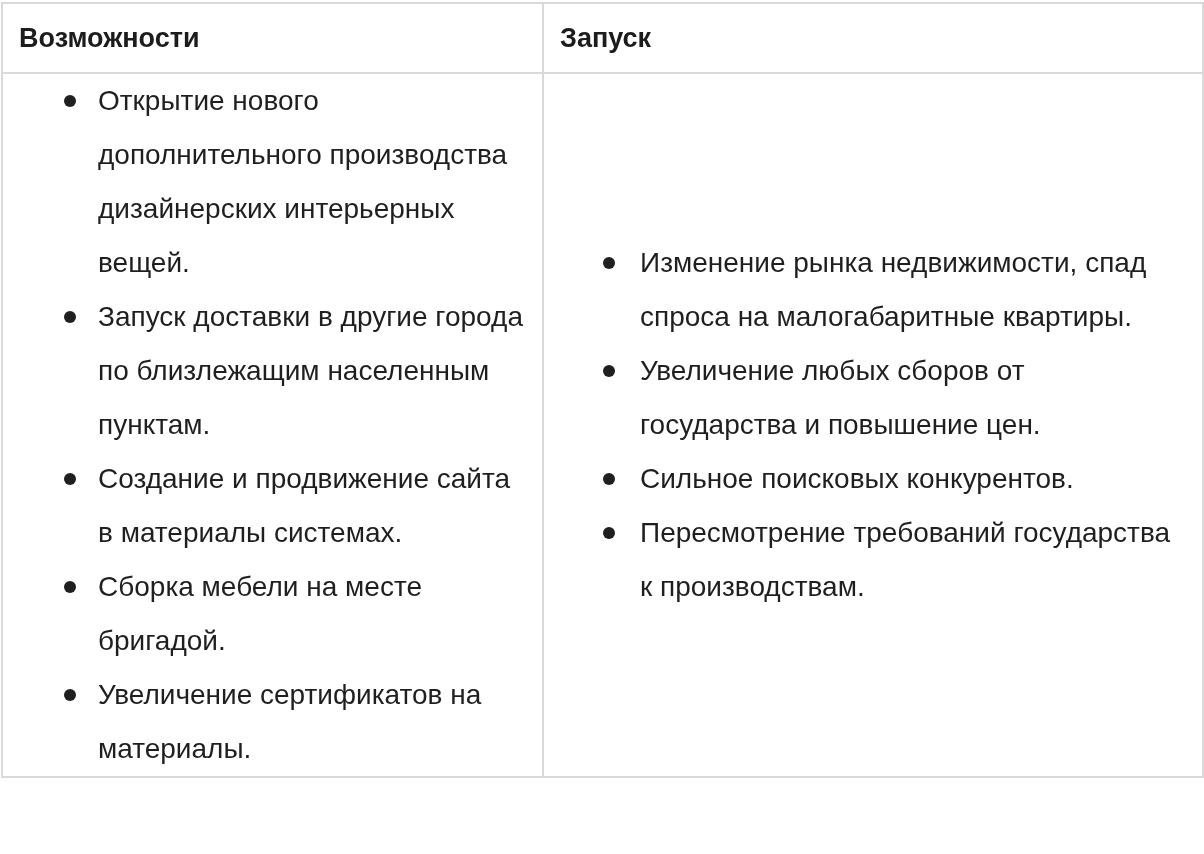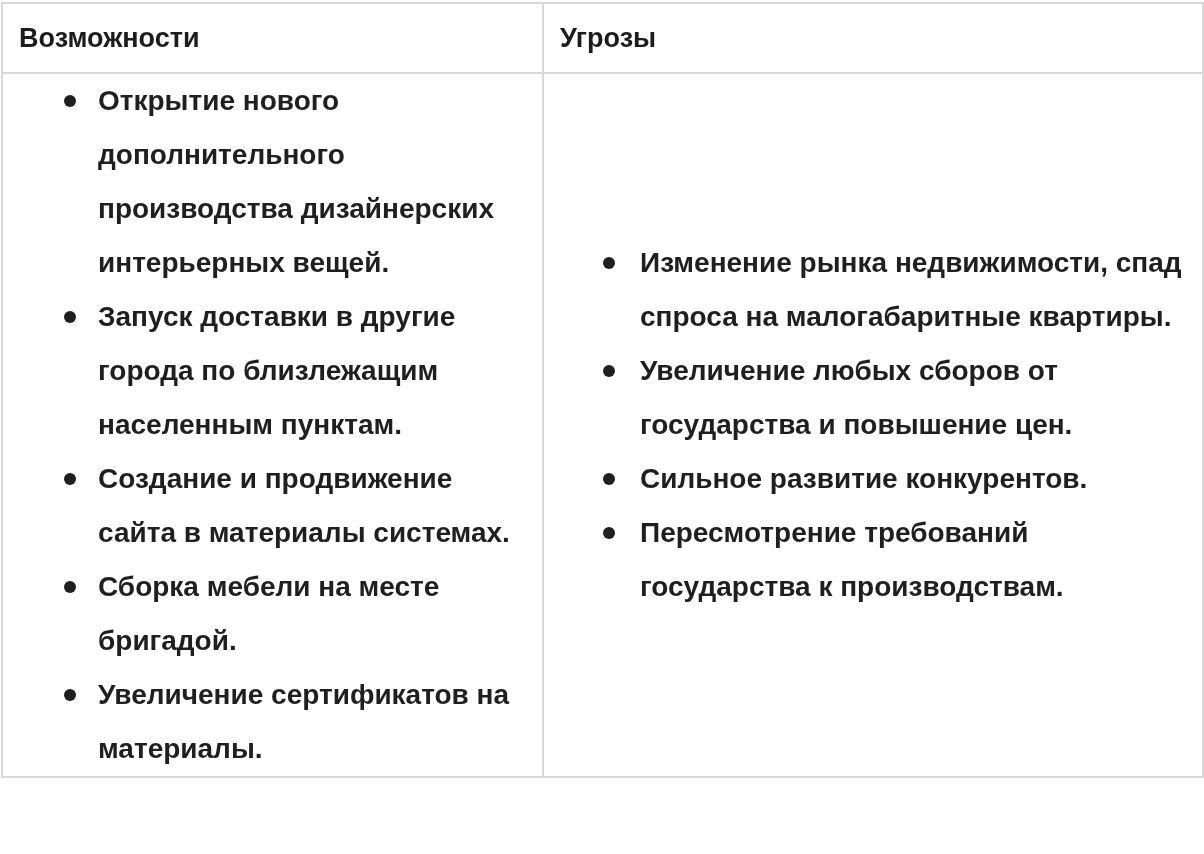--- a/index.html
+++ b/index.html
@@ -34,21 +34,20 @@
       vertical-align: middle;
       font-weight: bold;
       font-size: 27px;
       color: #1c1c1c;
       padding-left: 16px;
     }
     table.swot col.c1 { width: 541px; }
     table.swot col.c2 { width: 660px; }
     table.swot td {
       vertical-align: middle;
-      font-weight: bold;
     }
     ul.items {
       list-style: none;
       margin: 0;
       padding: 0;
     }
     ul.items li {
       position: relative;
       font-size: 28px;
       line-height: 54px;
@@ -71,21 +70,21 @@
 <body>
 
 <table class="swot">
   <colgroup>
     <col class="c1">
     <col class="c2">
   </colgroup>
   <thead>
     <tr>
       <th>Возможности</th>
-      <th>Угрозы</th>
+      <th>Запуск</th>
     </tr>
   </thead>
   <tbody>
     <tr>
       <td class="col-left">
         <ul class="items">
           <li>
             <span class="bullet"></span>
             <span>Открытие нового дополнительного производства дизайнерских интерьерных вещей.</span>
           </li>
@@ -112,21 +111,21 @@
           <li>
             <span class="bullet"></span>
             <span>Изменение рынка недвижимости, спад спроса на малогабаритные квартиры.</span>
           </li>
           <li>
             <span class="bullet"></span>
             <span>Увеличение любых сборов от государства и повышение цен.</span>
           </li>
           <li>
             <span class="bullet"></span>
-            <span>Сильное развитие конкурентов.</span>
+            <span>Сильное поисковых конкурентов.</span>
           </li>
           <li>
             <span class="bullet"></span>
             <span>Пересмотрение требований государства к производствам.</span>
           </li>
         </ul>
       </td>
     </tr>
   </tbody>
 </table>

